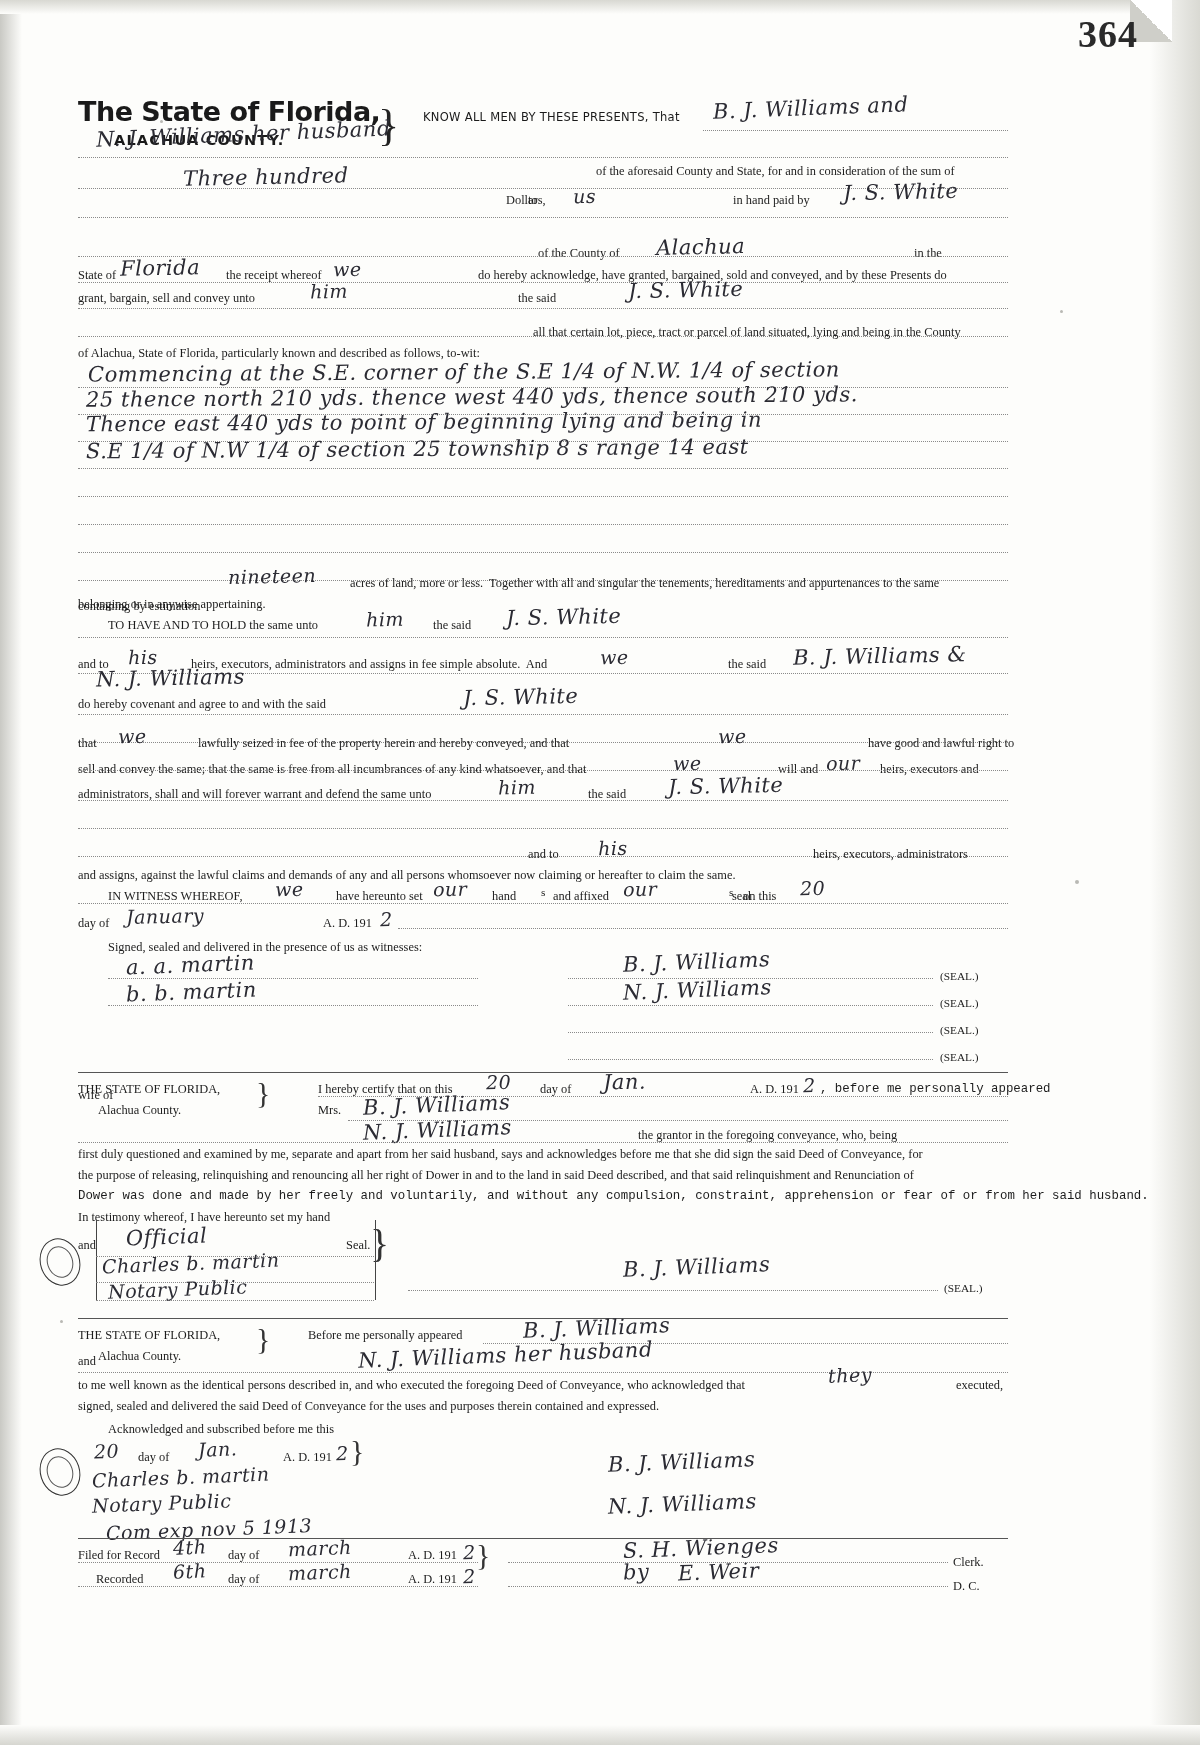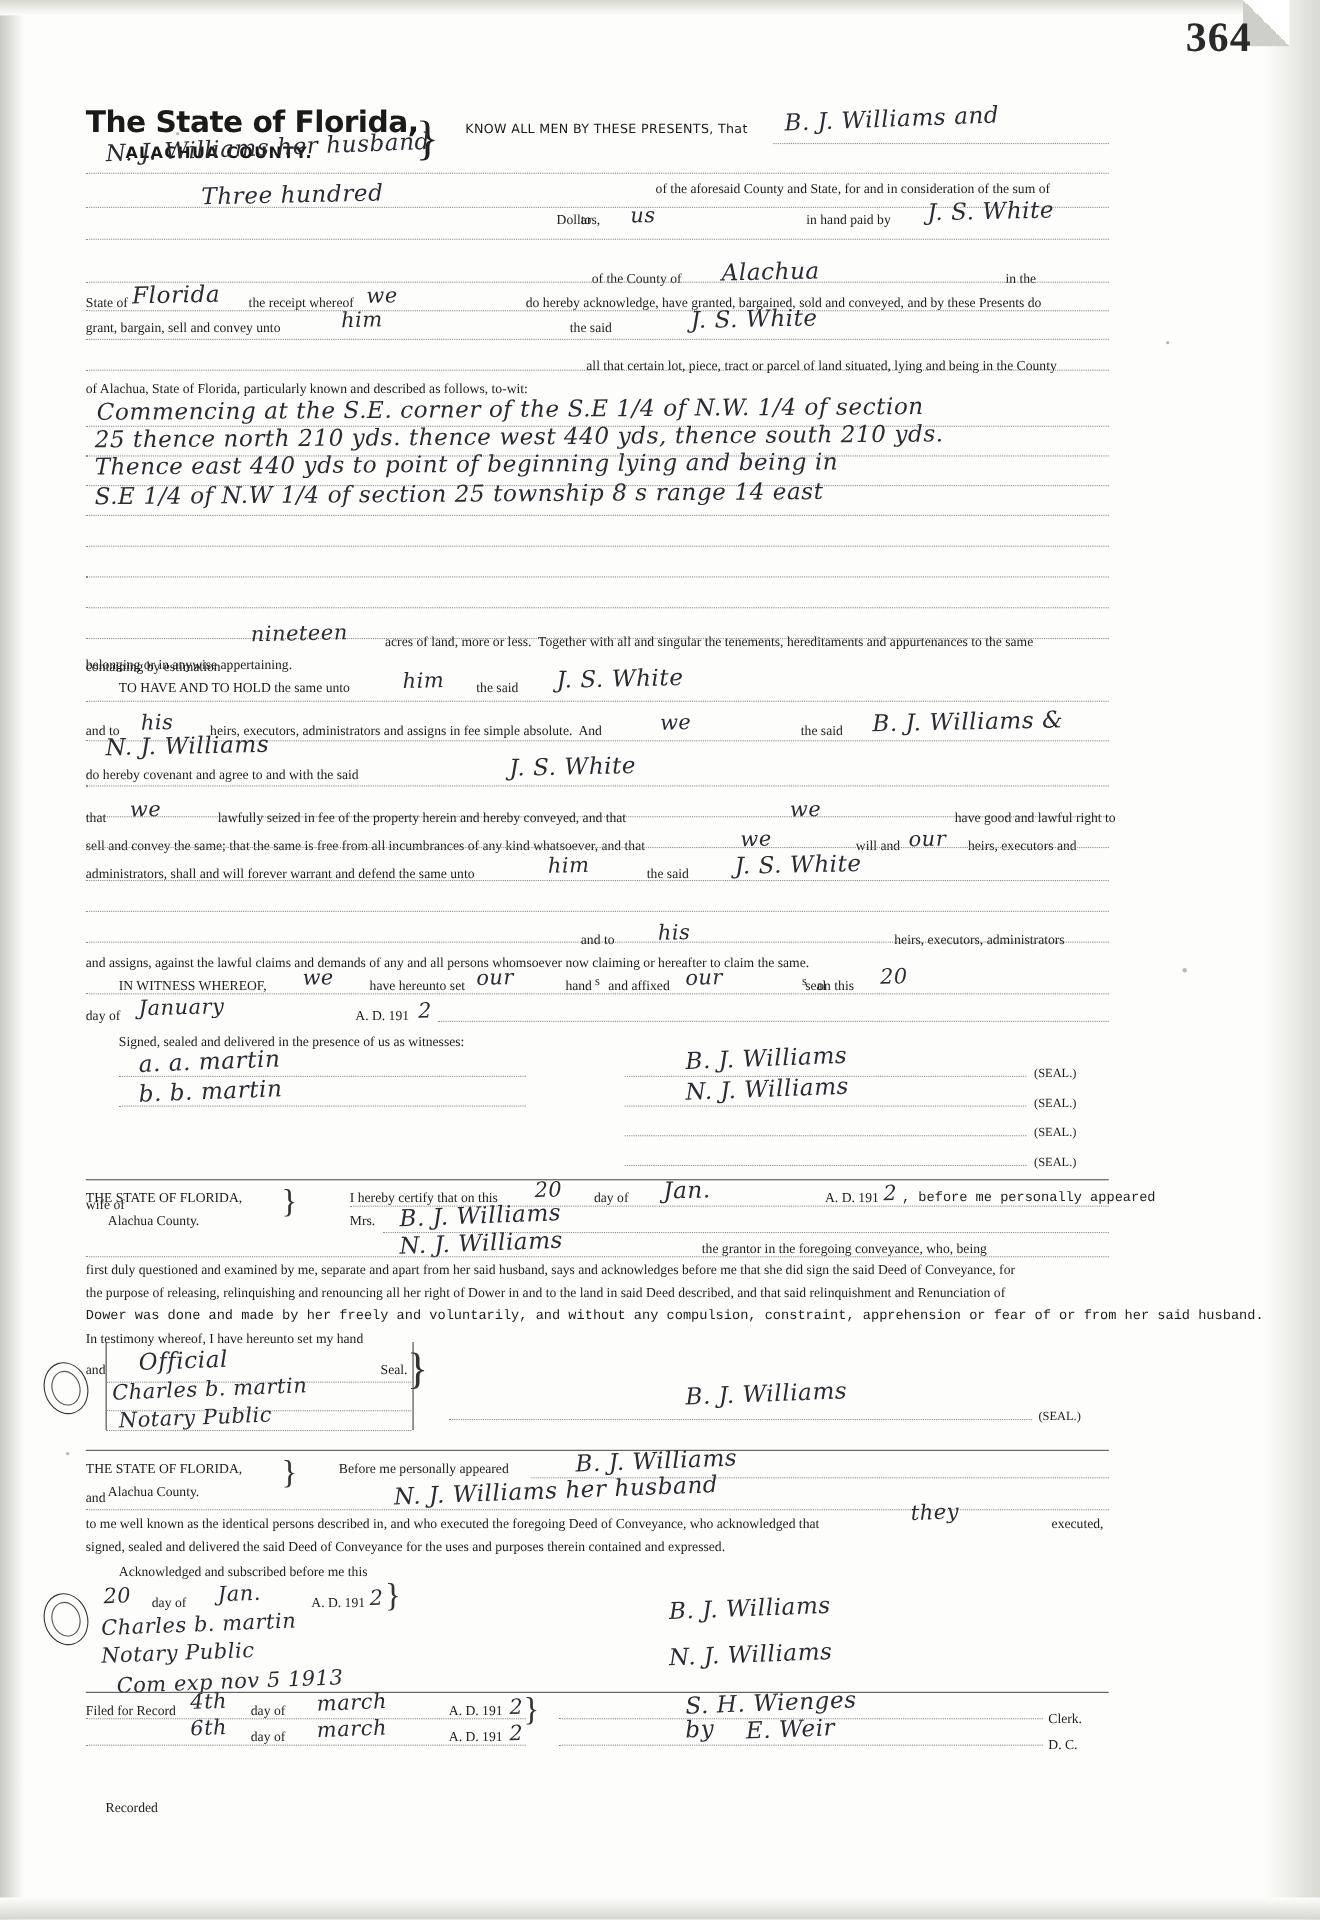--- a/index.html
+++ b/index.html
@@ -213,21 +213,21 @@
 
     <div class="pt" style="left:450px;top:787px;">and to</div>
     <div class="hw m" style="left:520px;top:777px;">his</div>
     <div class="pt" style="left:735px;top:787px;">heirs, executors, administrators</div>
     <div class="pt" style="left:0px;top:808px;">and assigns, against the lawful claims and demands of any and all persons whomsoever now claiming or hereafter to claim the same.</div>
 
     <div class="pt" style="left:30px;top:829px;">IN WITNESS WHEREOF,</div>
     <div class="hw m" style="left:197px;top:818px;">we</div>
     <div class="pt" style="left:258px;top:829px;">have hereunto set</div>
     <div class="hw m" style="left:355px;top:818px;">our</div>
-    <div class="pt" style="left:436px;top:829px;">hand</div>
+    <div class="pt" style="left:414px;top:829px;">hand</div>
     <div class="pt small" style="left:463px;top:826px;">s</div>
     <div class="pt" style="left:475px;top:829px;">and affixed</div>
     <div class="hw m" style="left:545px;top:818px;">our</div>
     <div class="pt" style="left:654px;top:829px;">seal</div>
     <div class="pt small" style="left:651px;top:826px;">s</div>
     <div class="pt" style="left:665px;top:829px;">on this</div>
     <div class="hw m" style="left:722px;top:817px;">20</div>
     <div class="rule" style="left:0px;top:843px;width:930px;"></div>
 
     <div class="pt" style="left:0px;top:856px;">day of</div>
@@ -341,21 +341,21 @@
 
     <div class="pt" style="left:0px;top:1488px;">Filed for Record</div>
     <div class="hw m up" style="left:95px;top:1476px;">4th</div>
     <div class="pt" style="left:150px;top:1488px;">day of</div>
     <div class="hw m up" style="left:210px;top:1477px;">march</div>
     <div class="pt" style="left:330px;top:1488px;">A. D. 191</div>
     <div class="hw m" style="left:385px;top:1481px;">2</div>
     <div class="curlymid" style="left:398px;top:1478px;">}</div>
     <div class="rule" style="left:0px;top:1502px;width:400px;"></div>
 
-    <div class="pt" style="left:18px;top:1576px;">Recorded</div>
+    <div class="pt" style="left:18px;top:1512px;">Recorded</div>
     <div class="hw m up" style="left:95px;top:1500px;">6th</div>
     <div class="pt" style="left:150px;top:1512px;">day of</div>
     <div class="hw m up" style="left:210px;top:1501px;">march</div>
     <div class="pt" style="left:330px;top:1512px;">A. D. 191</div>
     <div class="hw m" style="left:385px;top:1505px;">2</div>
     <div class="rule" style="left:0px;top:1526px;width:400px;"></div>
 
     <div class="hw b up" style="left:545px;top:1476px;">S. H. Wienges</div>
     <div class="pt" style="left:875px;top:1495px;">Clerk.</div>
     <div class="rule" style="left:430px;top:1502px;width:440px;"></div>

